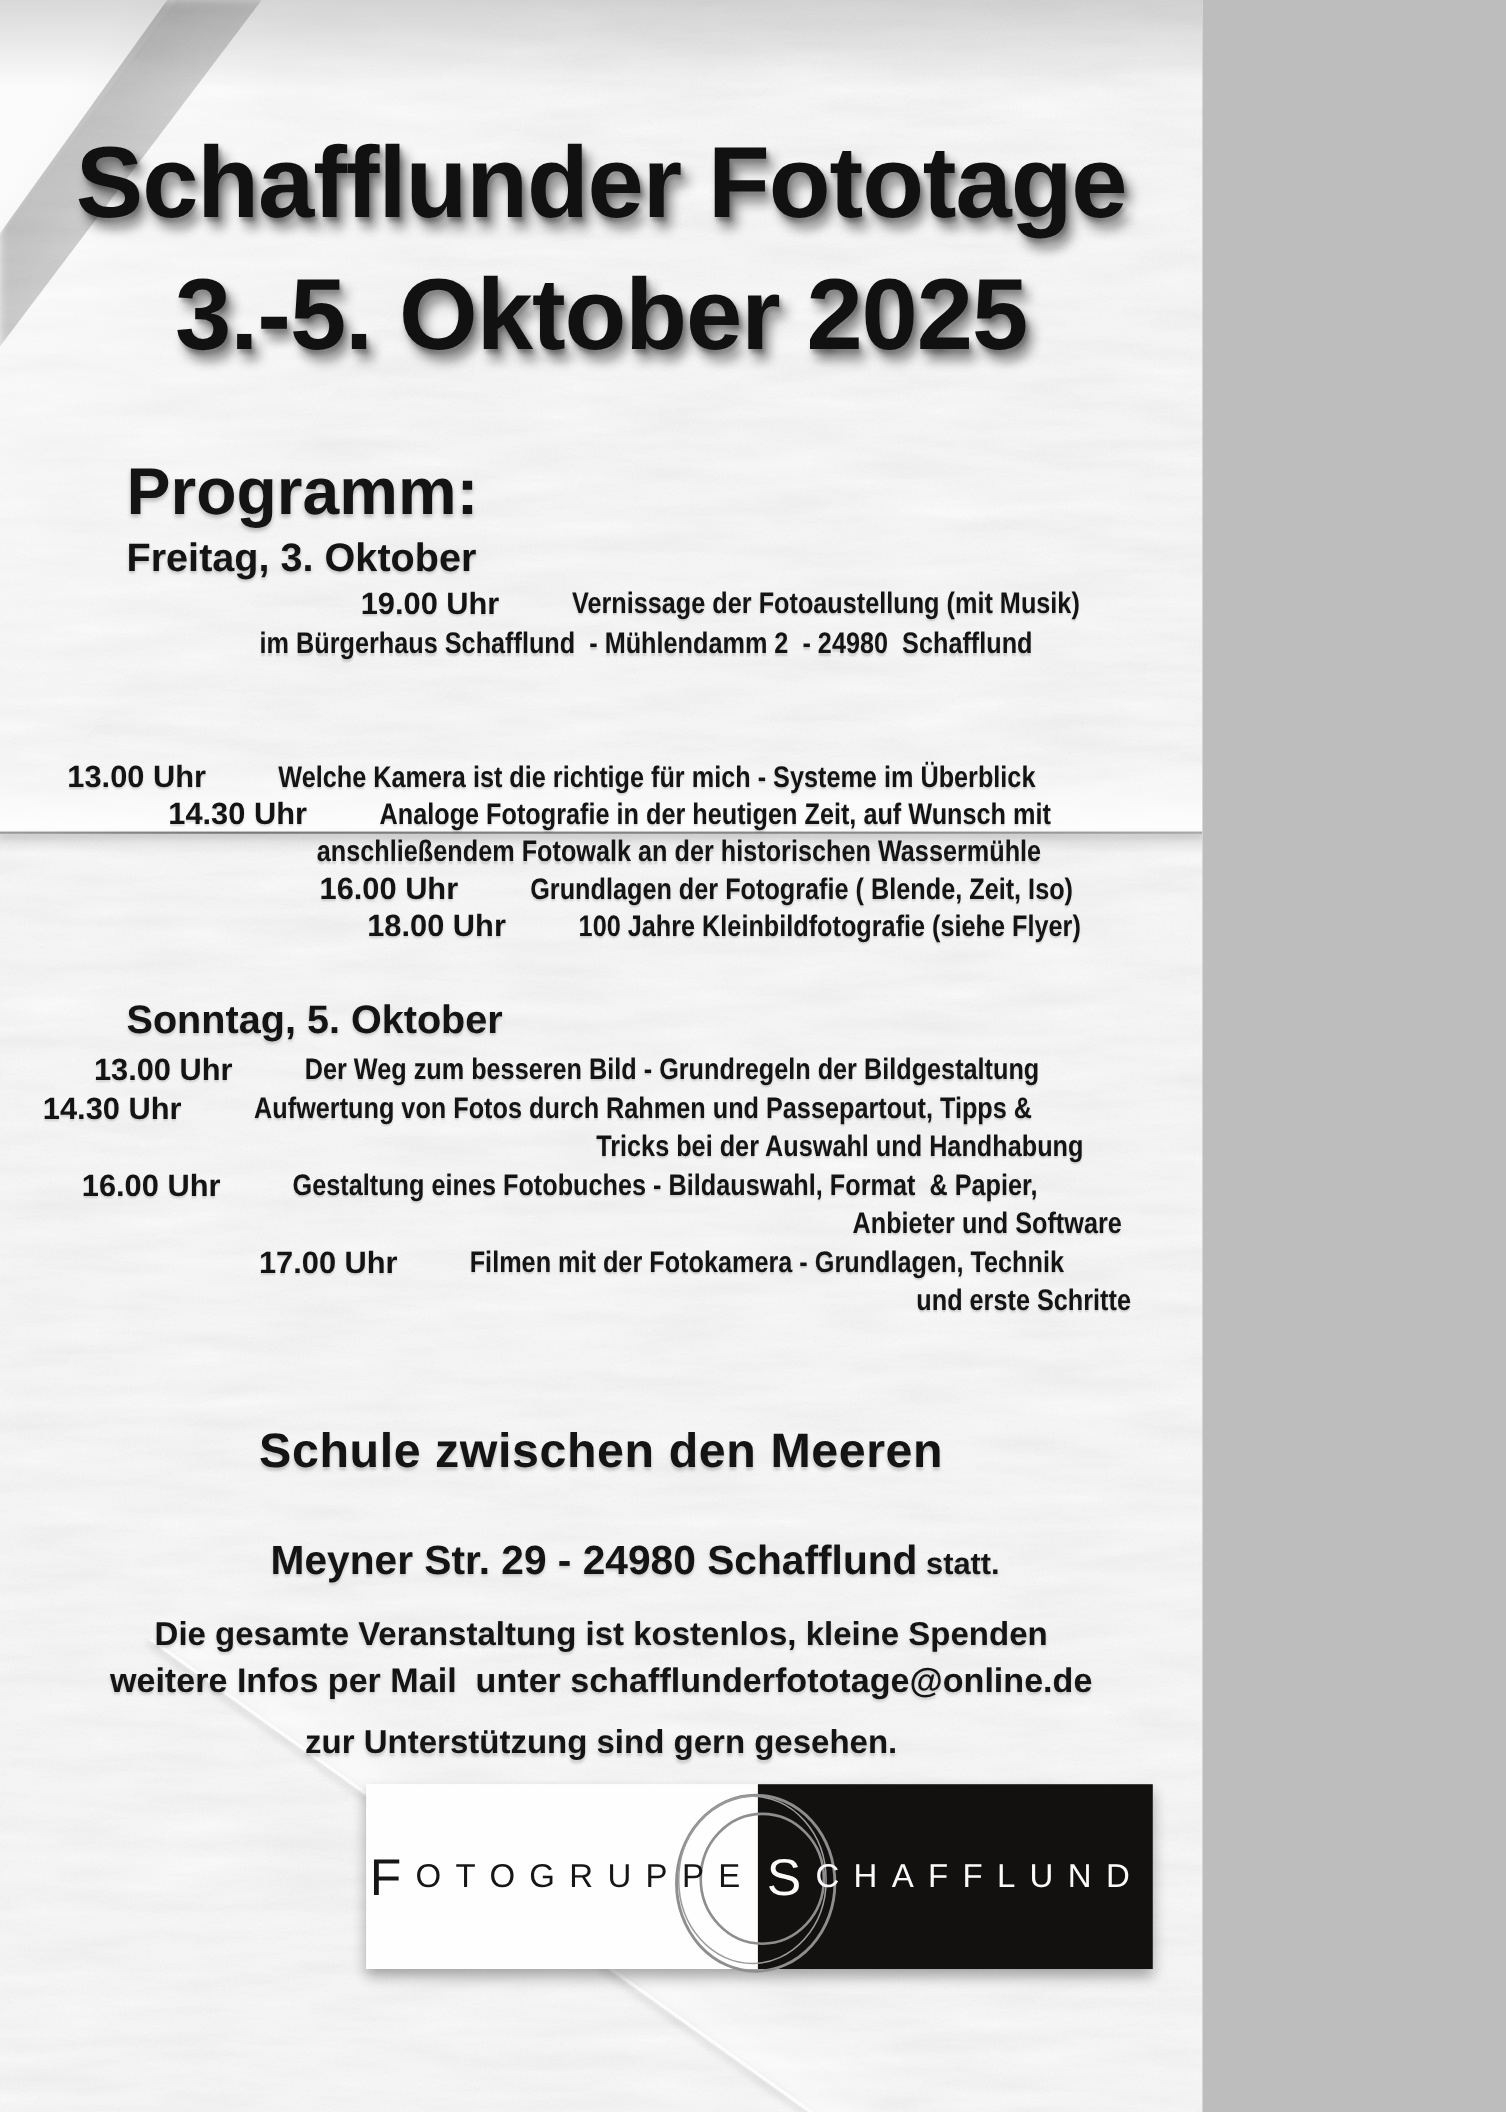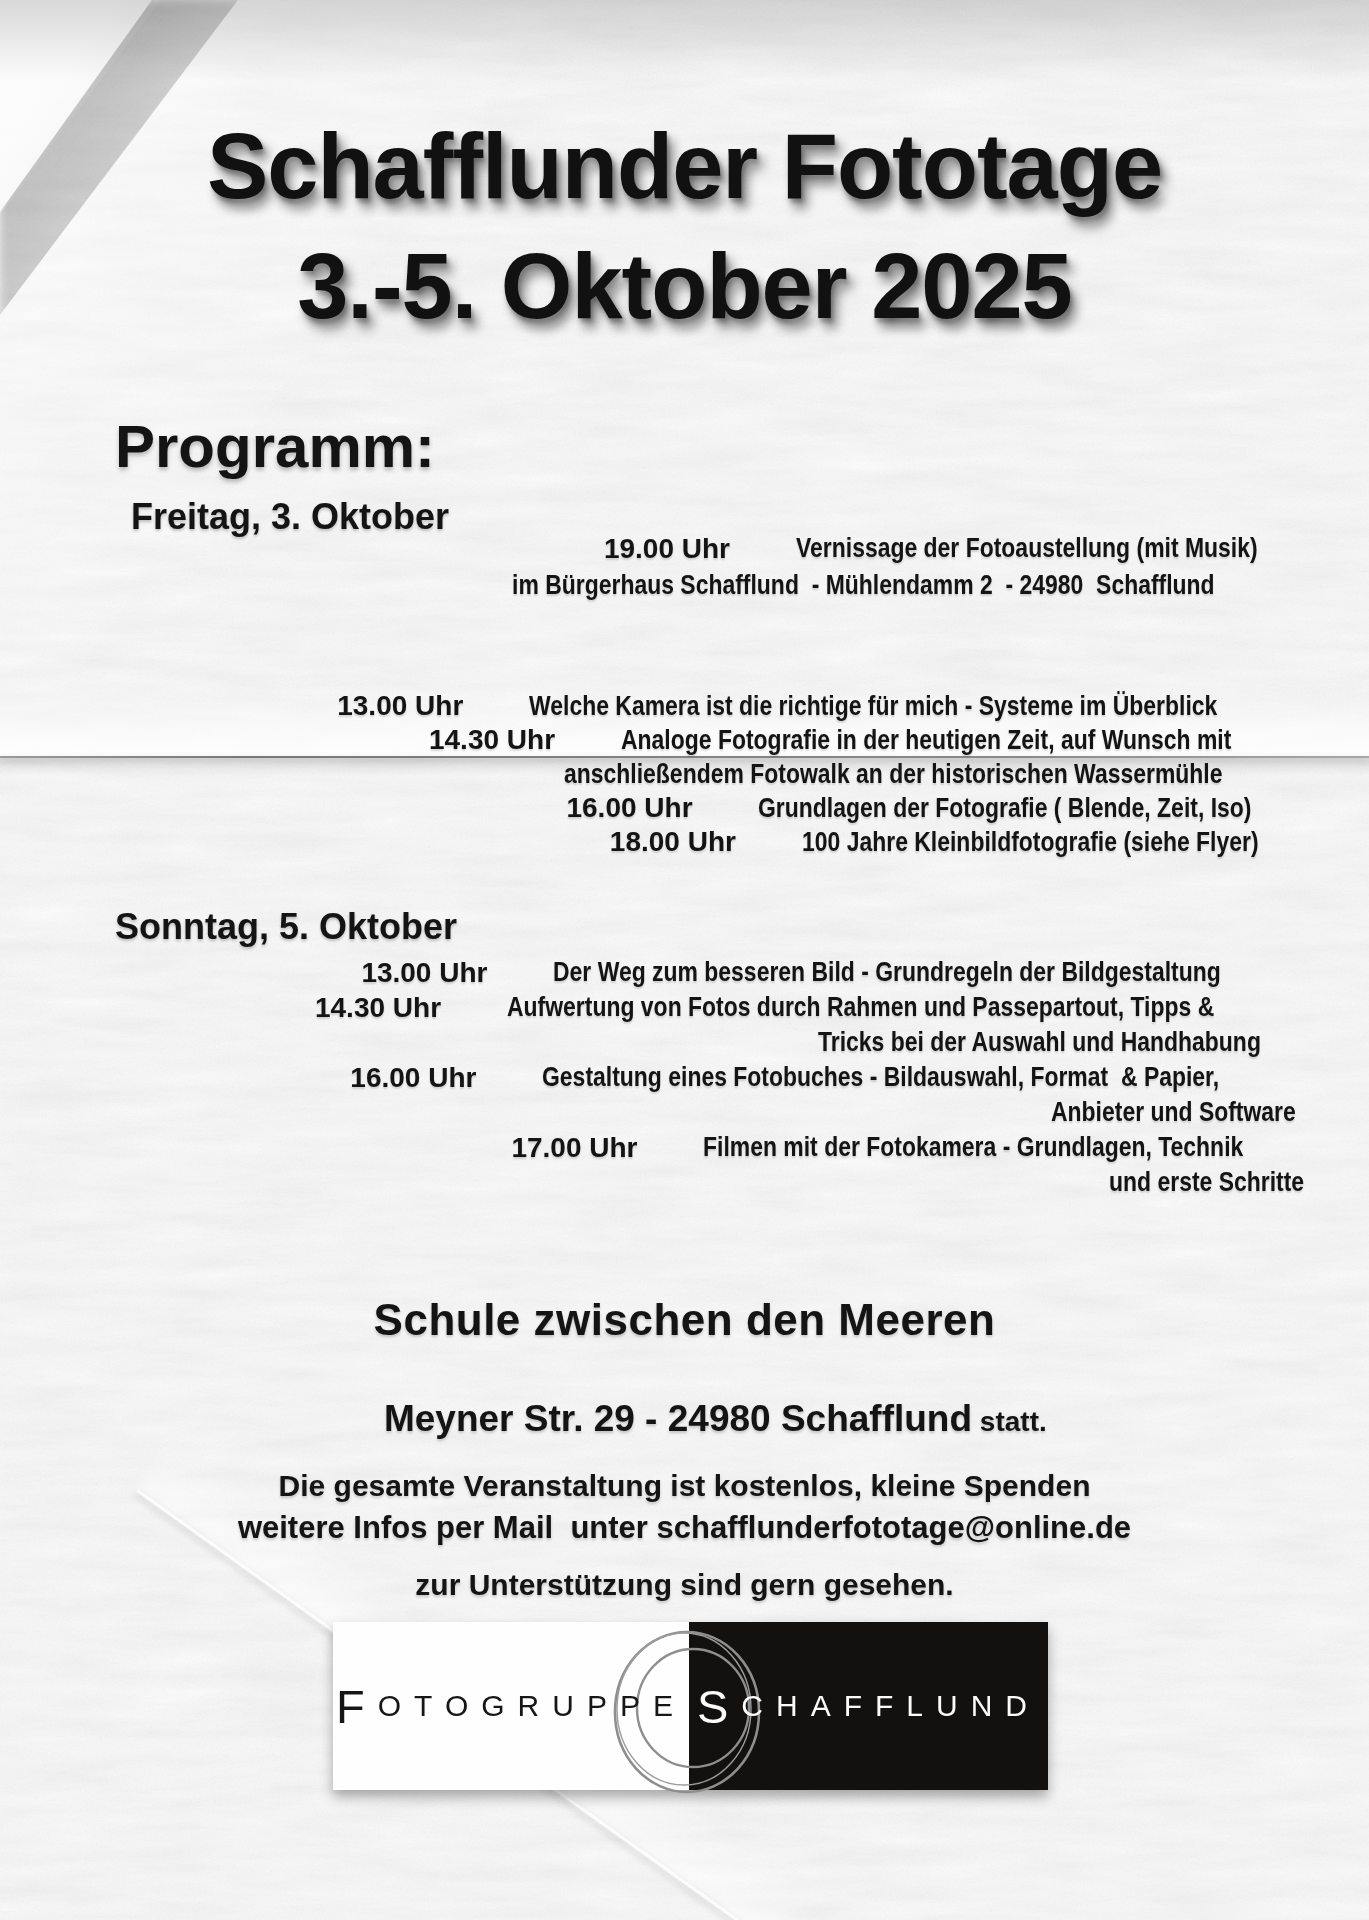--- a/index.html
+++ b/index.html
@@ -1,17 +1,17 @@
 <!DOCTYPE html>
 <html><head>
 <meta charset="utf-8">
 <style>
   html,body{margin:0;padding:0;background:#bdbdbd;}
   .page{
-    position:relative; width:1369px; height:1920px; overflow:hidden;
+    position:relative; width:1093px; height:1920px; overflow:hidden;
     font-family:"Liberation Sans","DejaVu Sans",sans-serif;
     color:#141414;
   }
   .paper{position:absolute;inset:0;z-index:0;display:block;}
   .layer{position:absolute;z-index:1;pointer-events:none;}
   .vignette{inset:0;
     background:
       radial-gradient(135% 120% at 50% 45%, rgba(0,0,0,0) 62%, rgba(0,0,0,0.10) 100%),
       linear-gradient(180deg, rgba(0,0,0,0.14), rgba(0,0,0,0) 80px);}
   
@@ -54,21 +54,21 @@
     text-shadow:0 2px 3px rgba(0,0,0,0.22);}
   .rows{left:115px;right:30px;}
   .prow{display:flex;height:var(--lh);line-height:var(--lh);
     font-weight:bold;text-shadow:0 2px 2px rgba(0,0,0,0.15);justify-content:flex-end;}
   .ptime{flex:none;width:192px;font-size:28px;white-space:pre;}
   .pdesc{flex:none;font-size:27px;white-space:pre;
     transform:scaleX(0.85);transform-origin:0 50%;}
   .rows-freitag{top:530px;--lh:37px;}
   .rows-samstag{top:689px;--lh:34px;}
   .rows-sonntag{top:955px;--lh:35px;}
-  .hdr-freitag{top:497px;margin-left:16px;}
+  .hdr-freitag{top:487px;}
   .hdr-samstag{top:642px;}
   .hdr-sonntag{top:907px;}
   .centerline{left:0;right:0;text-align:center;font-weight:bold;white-space:pre-wrap;
     text-shadow:0 2px 3px rgba(0,0,0,0.20);}
   .venue-intro{top:1250px;font-size:30px;line-height:34px;}
   .venue-name{top:1295px;font-size:44px;line-height:50px;letter-spacing:0.5px;}
   .venue-address{top:1353px;font-size:37px;line-height:44px;}
   .venue-address .suffix{font-size:28px;}
   .venue-note{top:1403px;font-size:30px;line-height:33px;}
   .venue-contact{top:1510px;font-size:31px;line-height:36px;}

